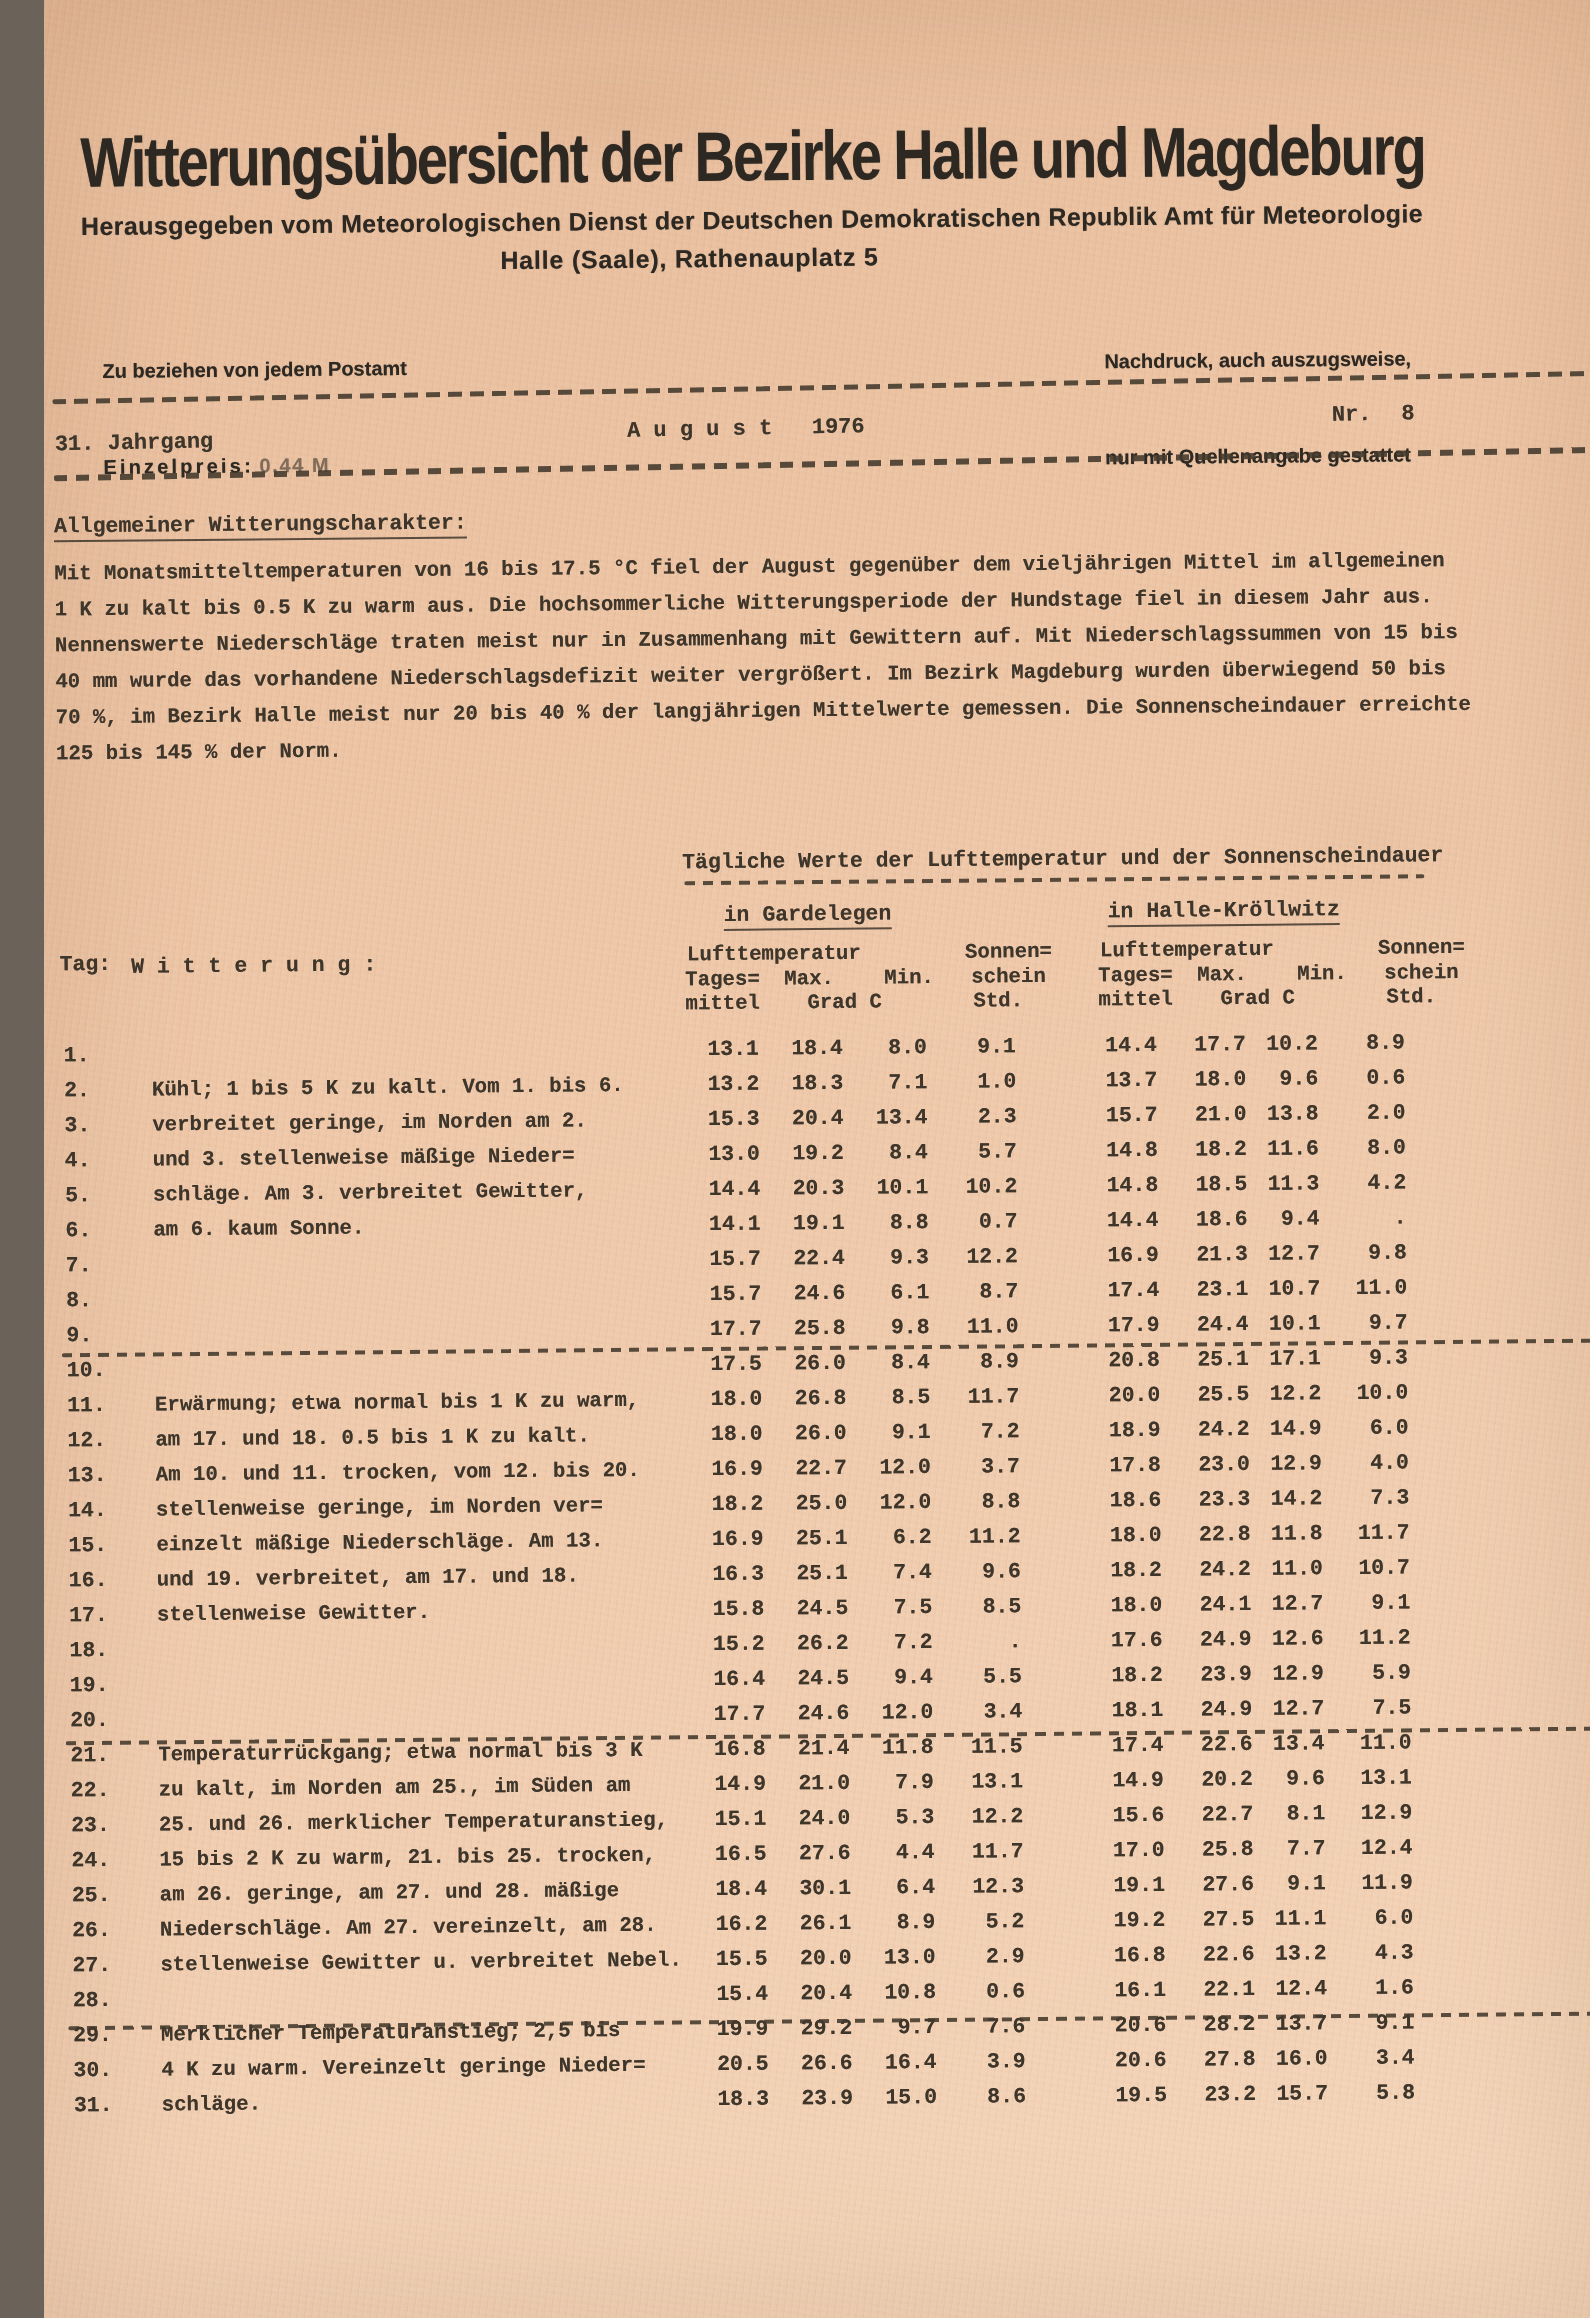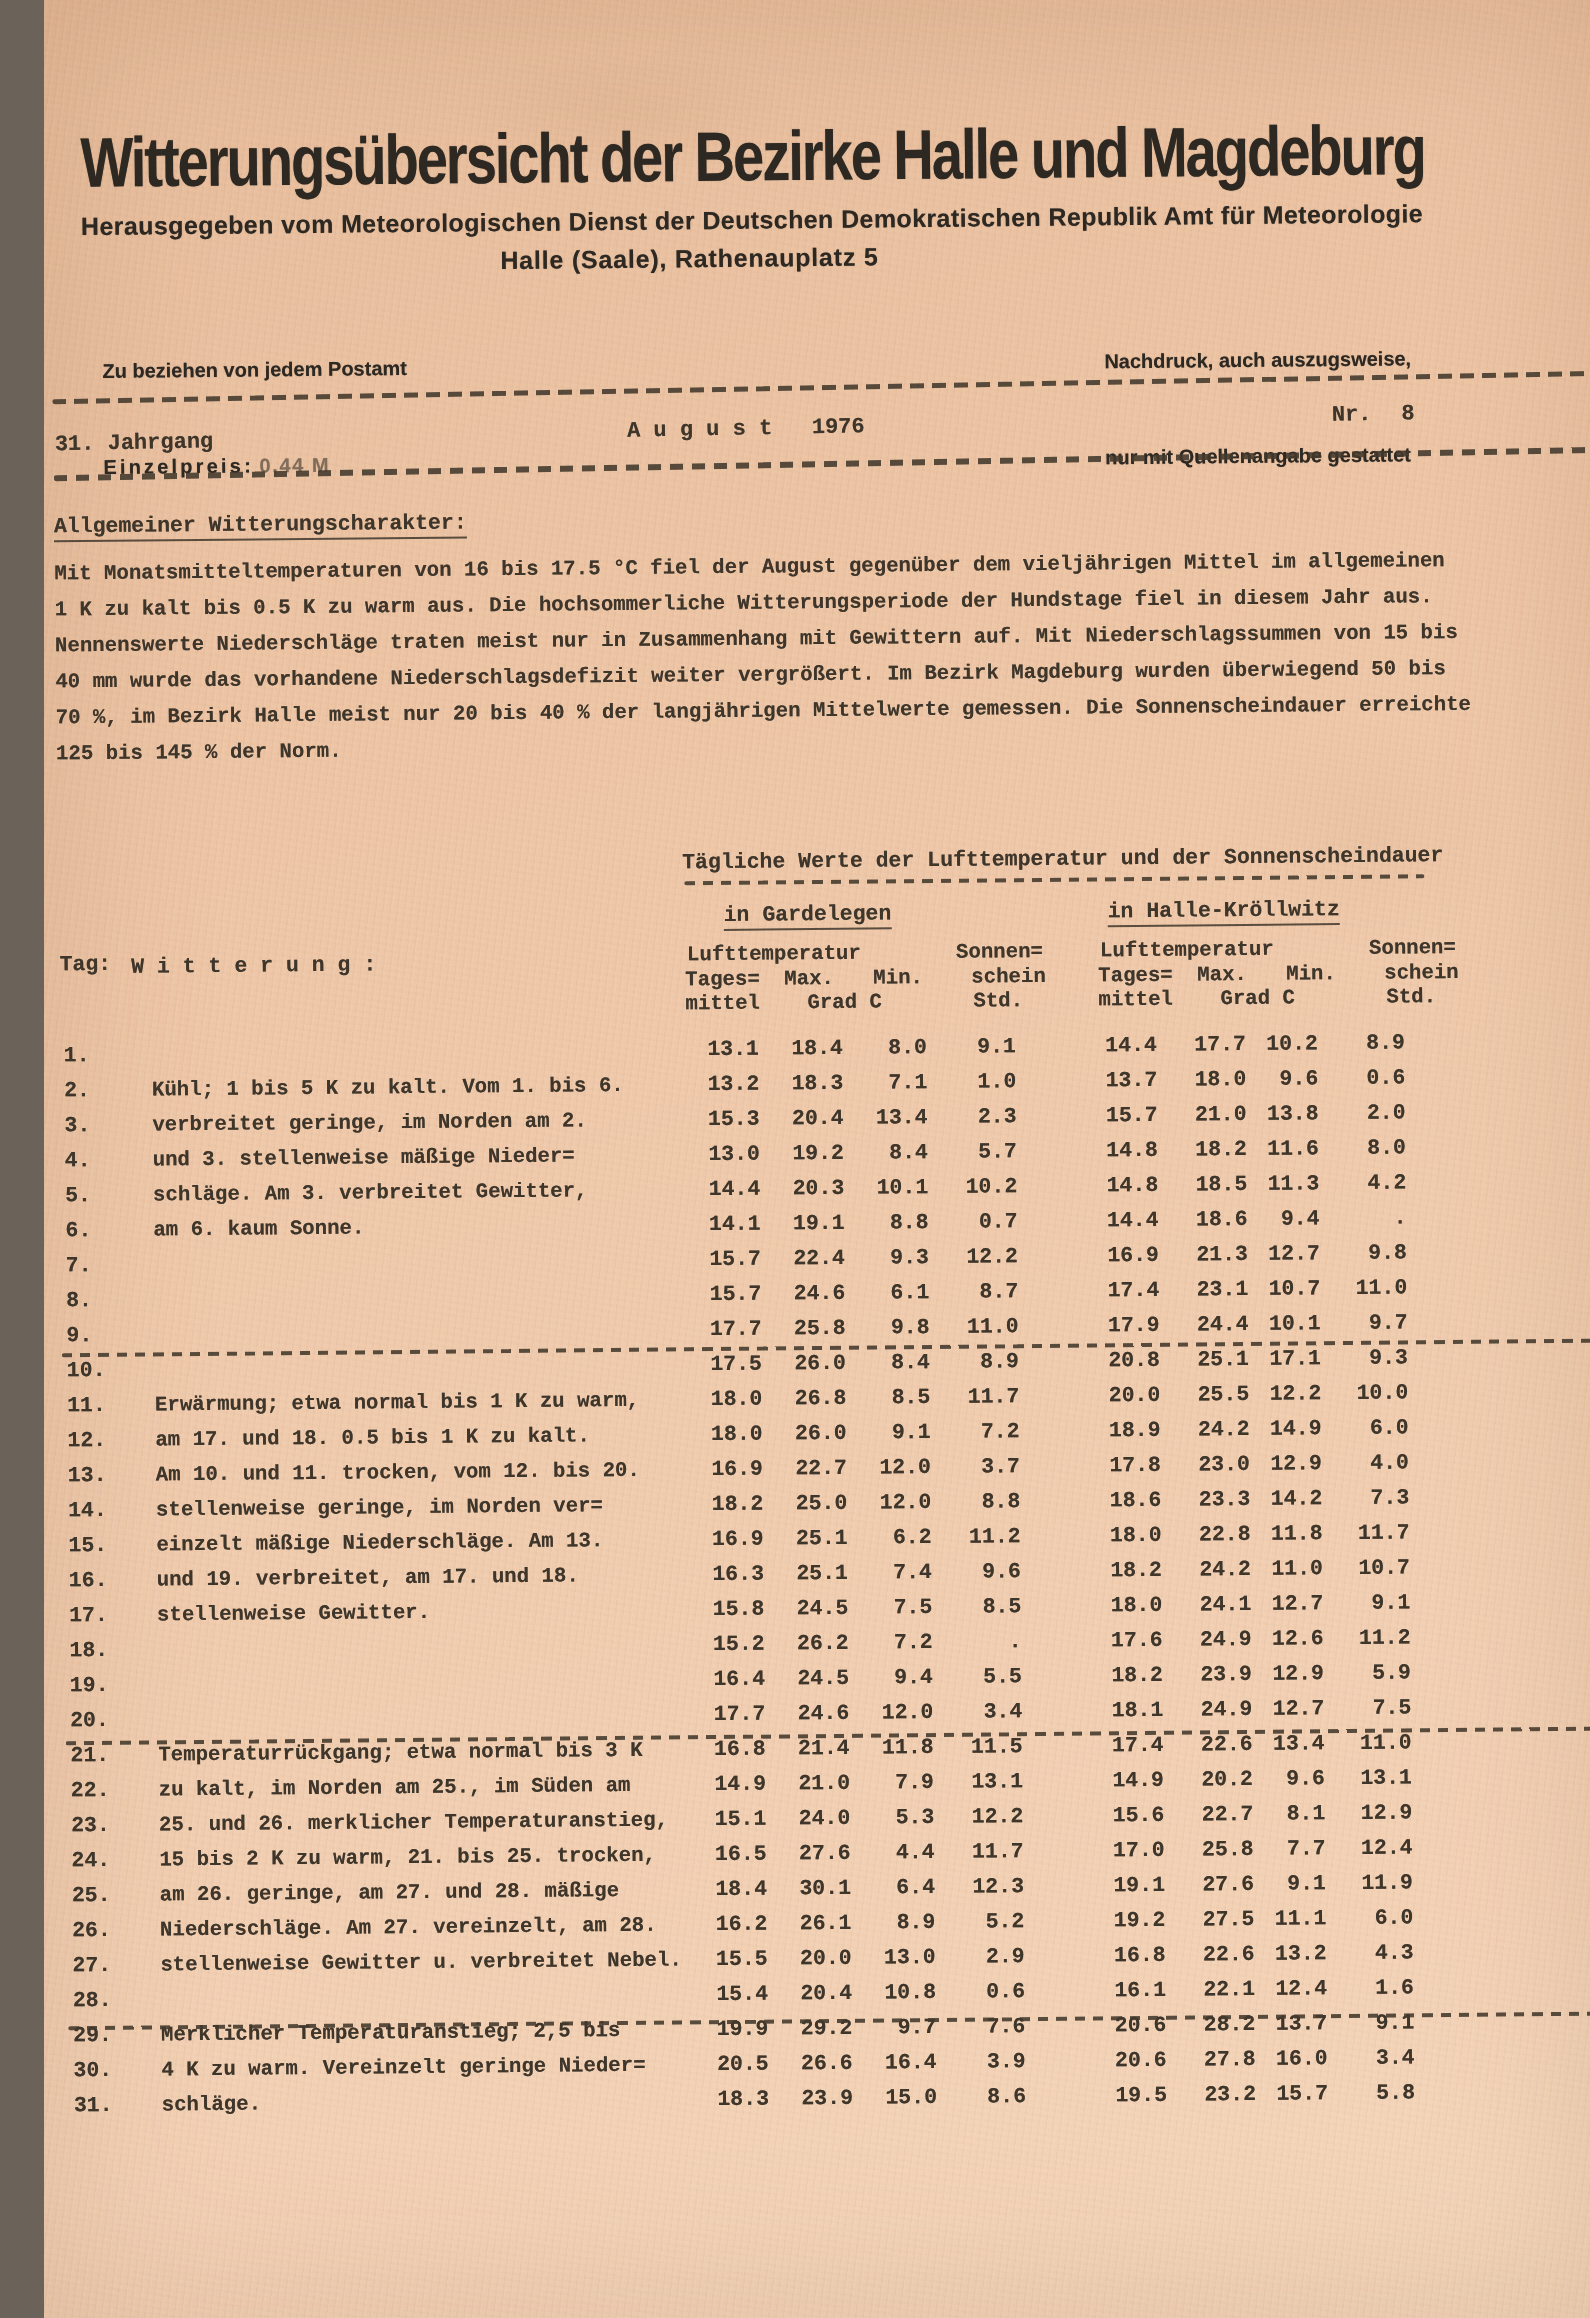--- a/index.html
+++ b/index.html
@@ -58,24 +58,24 @@
   .station-left{left:682px;}
   .station-right{left:1066px;}
 
   .col-day-label{position:absolute;left:17.5px;top:945px;font-size:21.5px;}
   .col-weather-label{position:absolute;left:89px;top:948px;font-size:21.5px;}
   .thead{position:absolute;top:940px;width:406px;height:80px;font-size:20.7px;}
   .thead-g{left:597px;}
   .thead-h{left:1010px;}
   .thead span{position:absolute;}
   .h-luft{left:48px;top:1.6px;}
-  .h-sonnen{left:317px;top:1.6px;}
+  .h-sonnen{left:326px;top:1.6px;}
   .h-tages{left:46px;top:27px;}
   .h-max{left:145px;top:27px;text-align:right;}
-  .h-min{left:234px;top:27px;}
+  .h-min{left:245px;top:27px;}
   .h-schein{left:332px;top:27px;}
   .h-mittel{left:46px;top:51px;}
   .h-grad{left:168px;top:51px;}
   .h-std{left:334px;top:51px;}
 
   .rows{position:absolute;left:16px;top:1031px;width:1559px;}
   .t-row{display:grid;grid-template-columns:72px 509px 119px 84px 84px 89px 46px 95px 89px 72px 87px;
     height:35px;line-height:35px;}
   .t-day{font-size:21.5px;padding-left:4.8px;}
   .t-note{font-size:20.7px;padding-left:20.7px;overflow:visible;}

